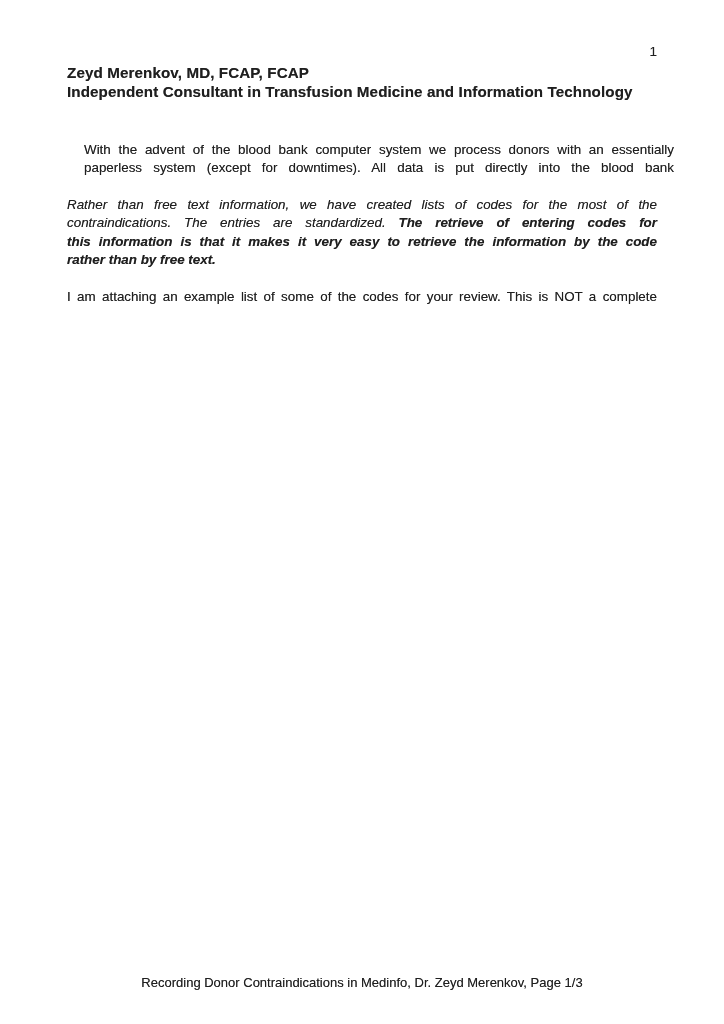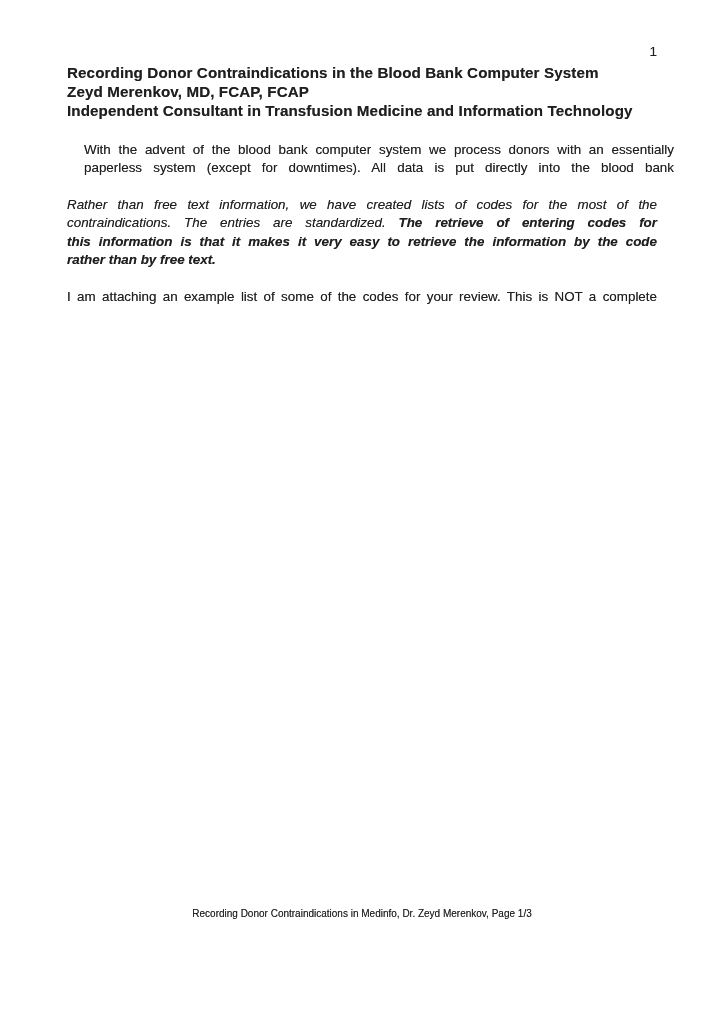--- a/index.html
+++ b/index.html
@@ -51,36 +51,35 @@
     text-align: justify;
     text-align-last: justify;
   }
   .line {
     text-align: left;
   }
   .b { font-weight: bold; }
   .page-footer {
     position: absolute;
     left: 0;
-    top: 905px;
+    top: 974px;
     width: 724px;
     text-align: center;
-    font-size: 10px;
+    font-size: 13px;
     line-height: 18px;
   }
 </style>
 </head>
 <body>
 
 <div class="page">
 
   <div class="page-number">1</div>
 
   <div class="doc-header">
-    <div class="hline">Recording Donor Contraindications in the Blood Bank Computer System</div>
     <div class="hline">Zeyd Merenkov, MD, FCAP, FCAP</div>
     <div class="hline">Independent Consultant in Transfusion Medicine and Information Technology</div>
   </div>
 
   <div class="para para-1">
     <div class="jline">With the advent of the blood bank computer system we process donors with an essentially</div>
     <div class="jline">paperless system (except for downtimes).  All data is put directly into the blood bank</div>
   </div>
 
   <div class="para para-2">

